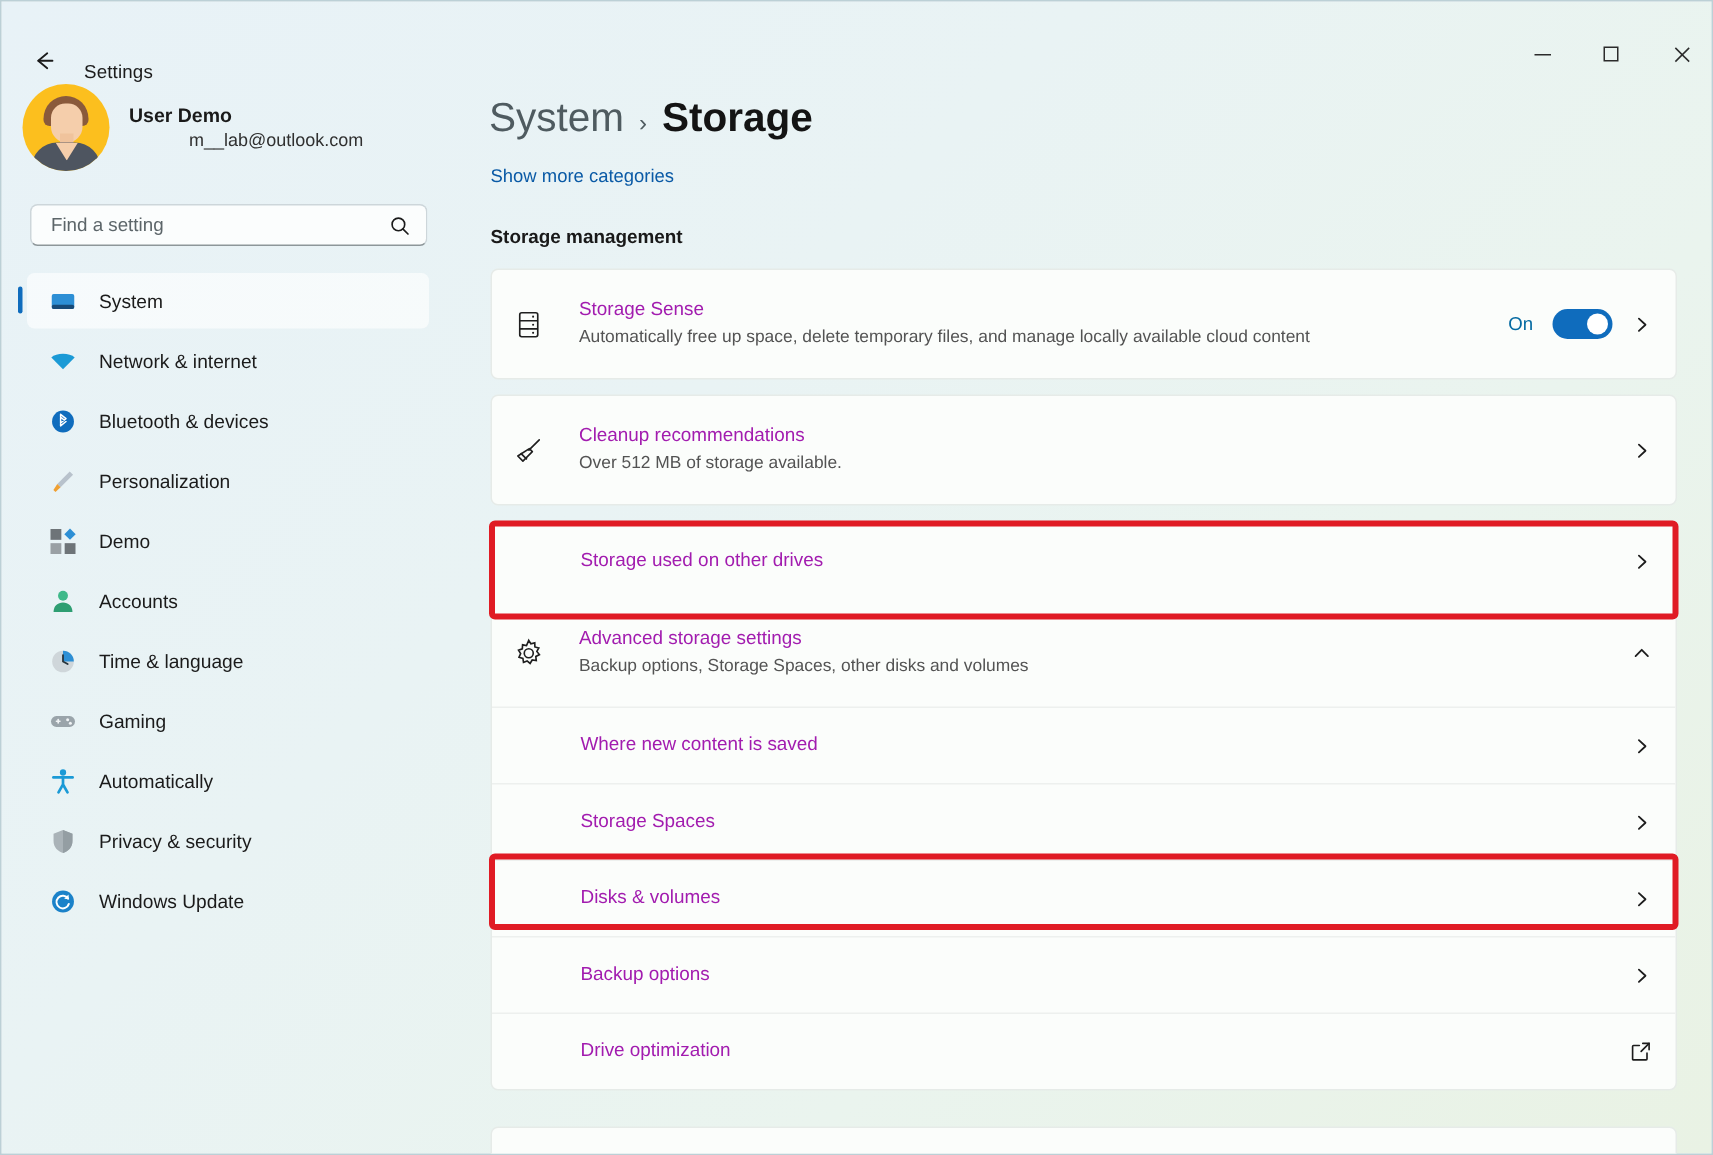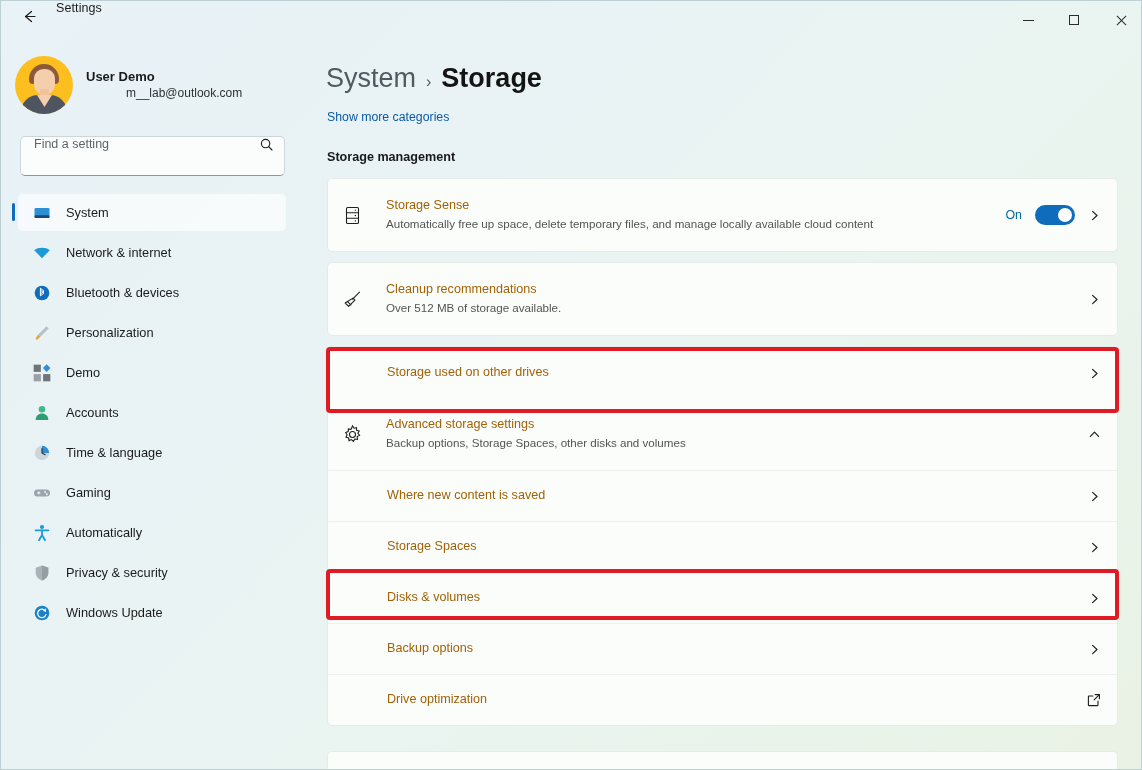--- a/index.html
+++ b/index.html
@@ -16,25 +16,25 @@
     width: 1142px;
     height: 770px;
     background: linear-gradient(135deg, #e8f2f7 0%, #e9f3f4 38%, #eaf4ee 68%, #e9f2e4 100%);
     border: 1px solid #bcd0d6;
     overflow: hidden;
   }
 
   
   .titlebar {
     position: absolute;
-    top: 0; left: 0;
+    top: 16px; left: 0;
     width: 1142px;
     height: 38px;
     display: flex;
-    align-items: flex-start;
+    align-items: flex-end;
   }
   .back-btn {
     width: 34px; height: 30px;
     margin-left: 11px;
     display: flex; align-items: center; justify-content: center;
     border-radius: 4px;
     cursor: pointer;
   }
   .back-btn svg { display:block; }
   .title-text {
@@ -116,27 +116,27 @@
   .profile-text { margin-left: 13px; line-height: 1.32; }
   .profile-name {
     font-size: 13px; font-weight: 700; color: #1a1a1a;
   }
   .profile-email {
     font-size: 12px; color: #303030; margin-top: 1px; padding-left: 40px;
   }
 
   .searchwrap {
     margin: 22px 0 0 19px;
-    width: 265px; height: 40px;
+    width: 265px; height: 28px;
     background: #fbfdfd;
     border: 1px solid #cdd6da;
     border-bottom-color: #8d9699;
     border-radius: 5px;
     display: flex;
-    align-items: flex-start;
+    align-items: center;
     padding: 0 10px 0 13px;
   }
   .searchwrap input {
     flex: 1;
     border: none; outline: none; background: transparent;
     font-family: "Liberation Sans", sans-serif;
     font-size: 12.5px;
     color: #1b1b1b;
   }
   .searchwrap input::placeholder { color: #5c6569; }
@@ -230,21 +230,21 @@
 
   .rowicon {
     width: 30px; flex: none;
     display: flex; align-items: center; justify-content: flex-start;
     margin-right: 14px;
     color: #1f1f1f;
   }
   .rowtext { flex: 1; min-width: 0; }
   .rowtitle {
     font-size: 12.6px;
-    color: #a16207;
+    color: #a21caf;
     line-height: 1.4;
   }
   .rowdesc {
     font-size: 11.6px;
     color: #535353;
     line-height: 1.45;
     margin-top: 2px;
     max-width: 540px;
   }
   .rowright {

